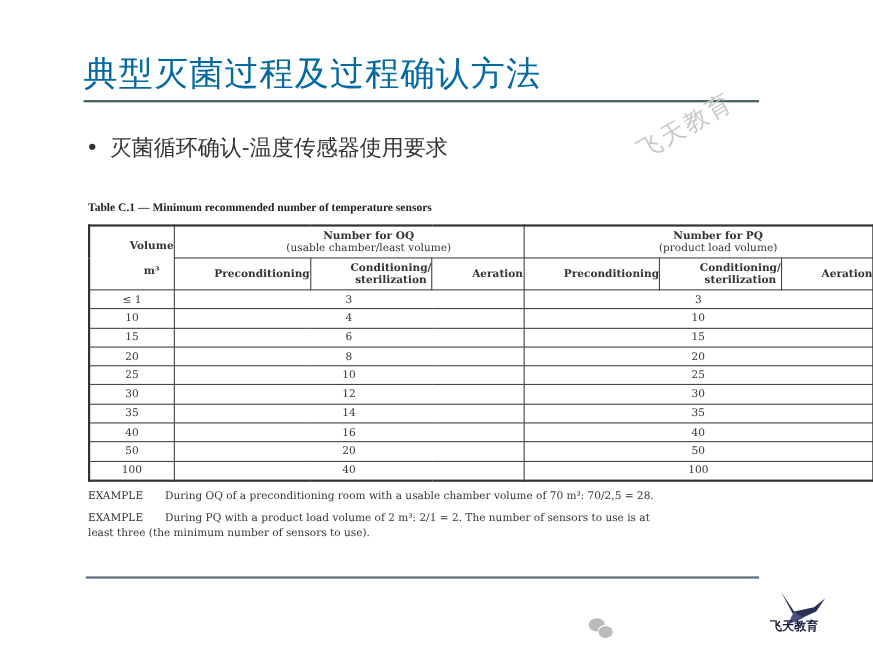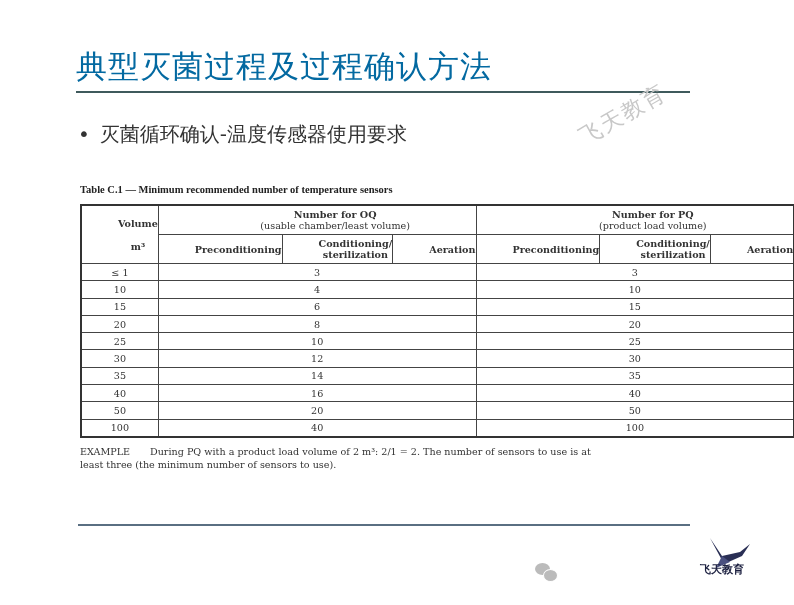--- a/index.html
+++ b/index.html
@@ -113,20 +113,21 @@
       </tr>
     <tr>
         <td>100</td>
         <td colspan="3">40</td>
         <td colspan="3">100</td>
       </tr>
   </tbody>
 </table>
 
 <div class="examples">
+  <div class="ex"><span class="k">EXAMPLE</span><span>During OQ of a preconditioning room with a usable chamber volume of 70 m³: 70/2,5 = 28.</span></div>
   <div class="ex"><span class="k">EXAMPLE</span><span>During PQ with a product load volume of 2 m³: 2/1 = 2. The number of sensors to use is at least three (the minimum number of sensors to use).</span></div>
 </div>
 
 <div class="rule-bottom"></div>
 
 <svg class="logo" viewBox="0 0 60 50">
   <path d="M10 8 L22 26 L40 22 L50 14 L42 26 L24 34 Z" fill="#2a2f55"></path>
   <path d="M22 26 L16 38 L30 32 Z" fill="#4a5080"></path>
 </svg>
 <div class="logo-text">飞天教育</div>

